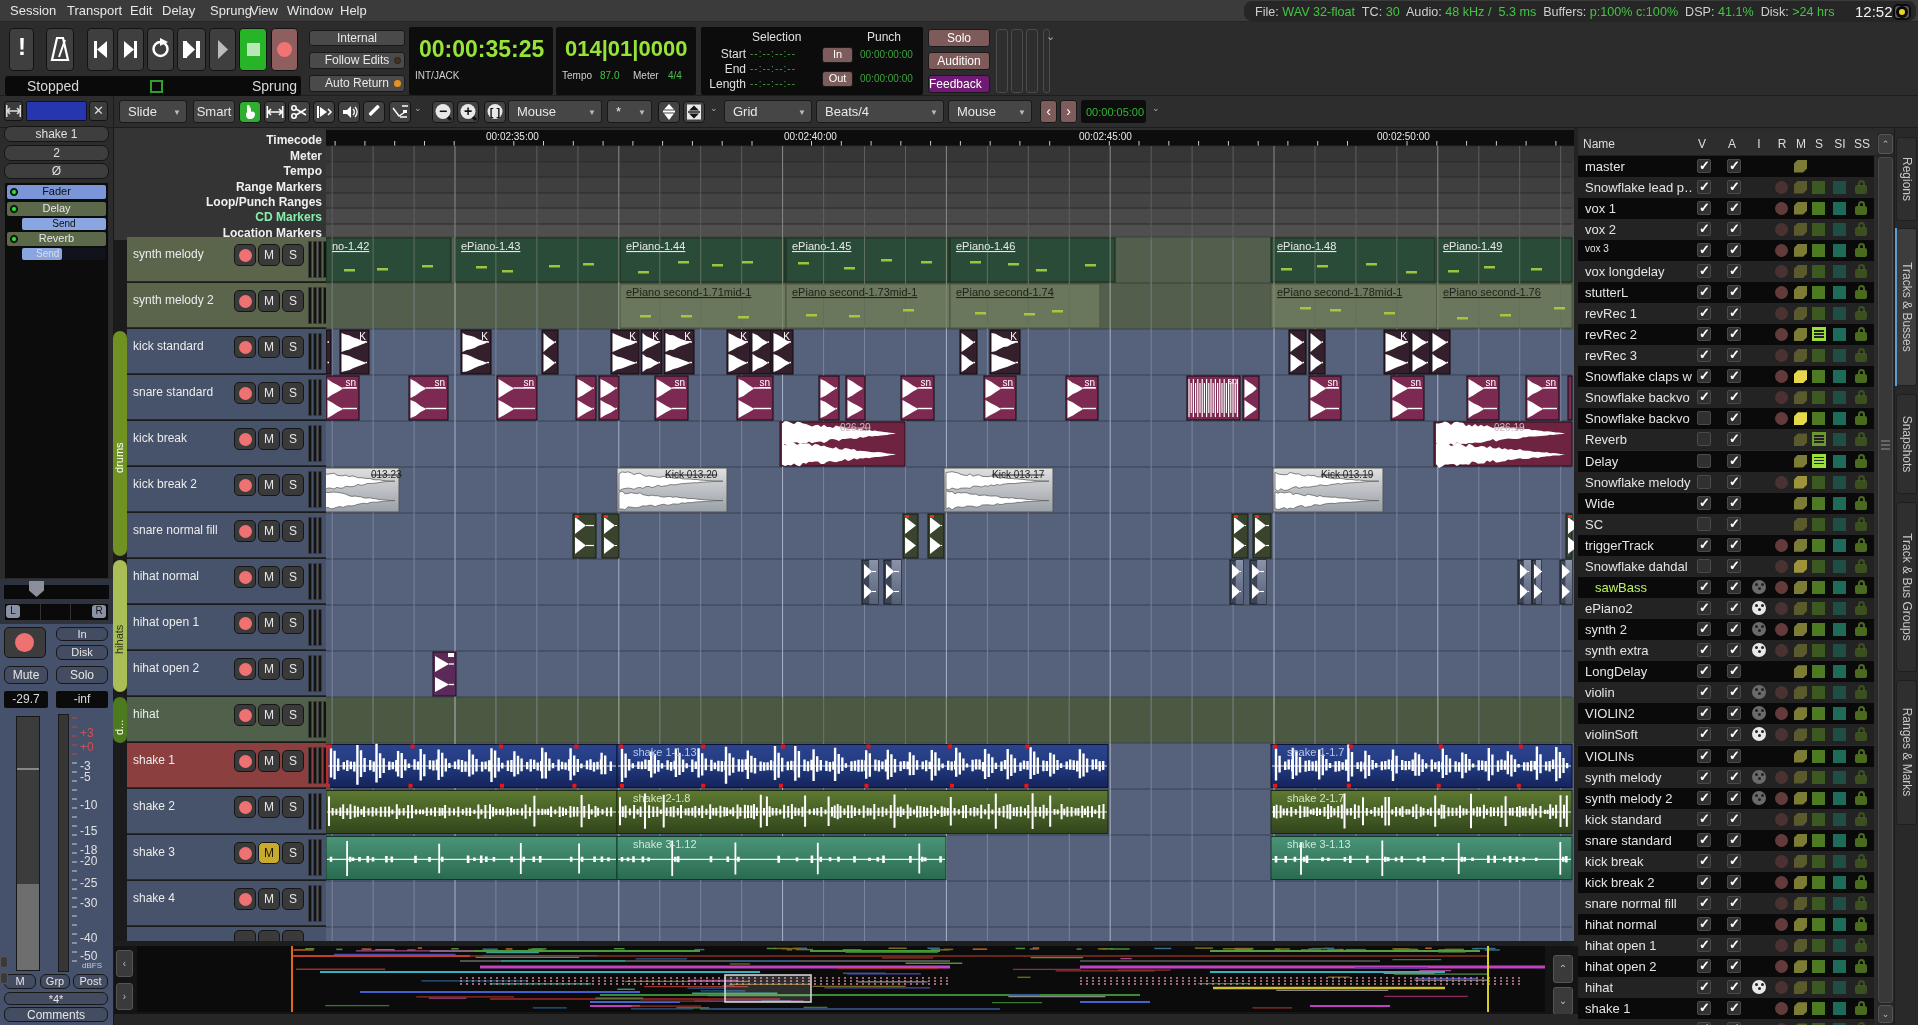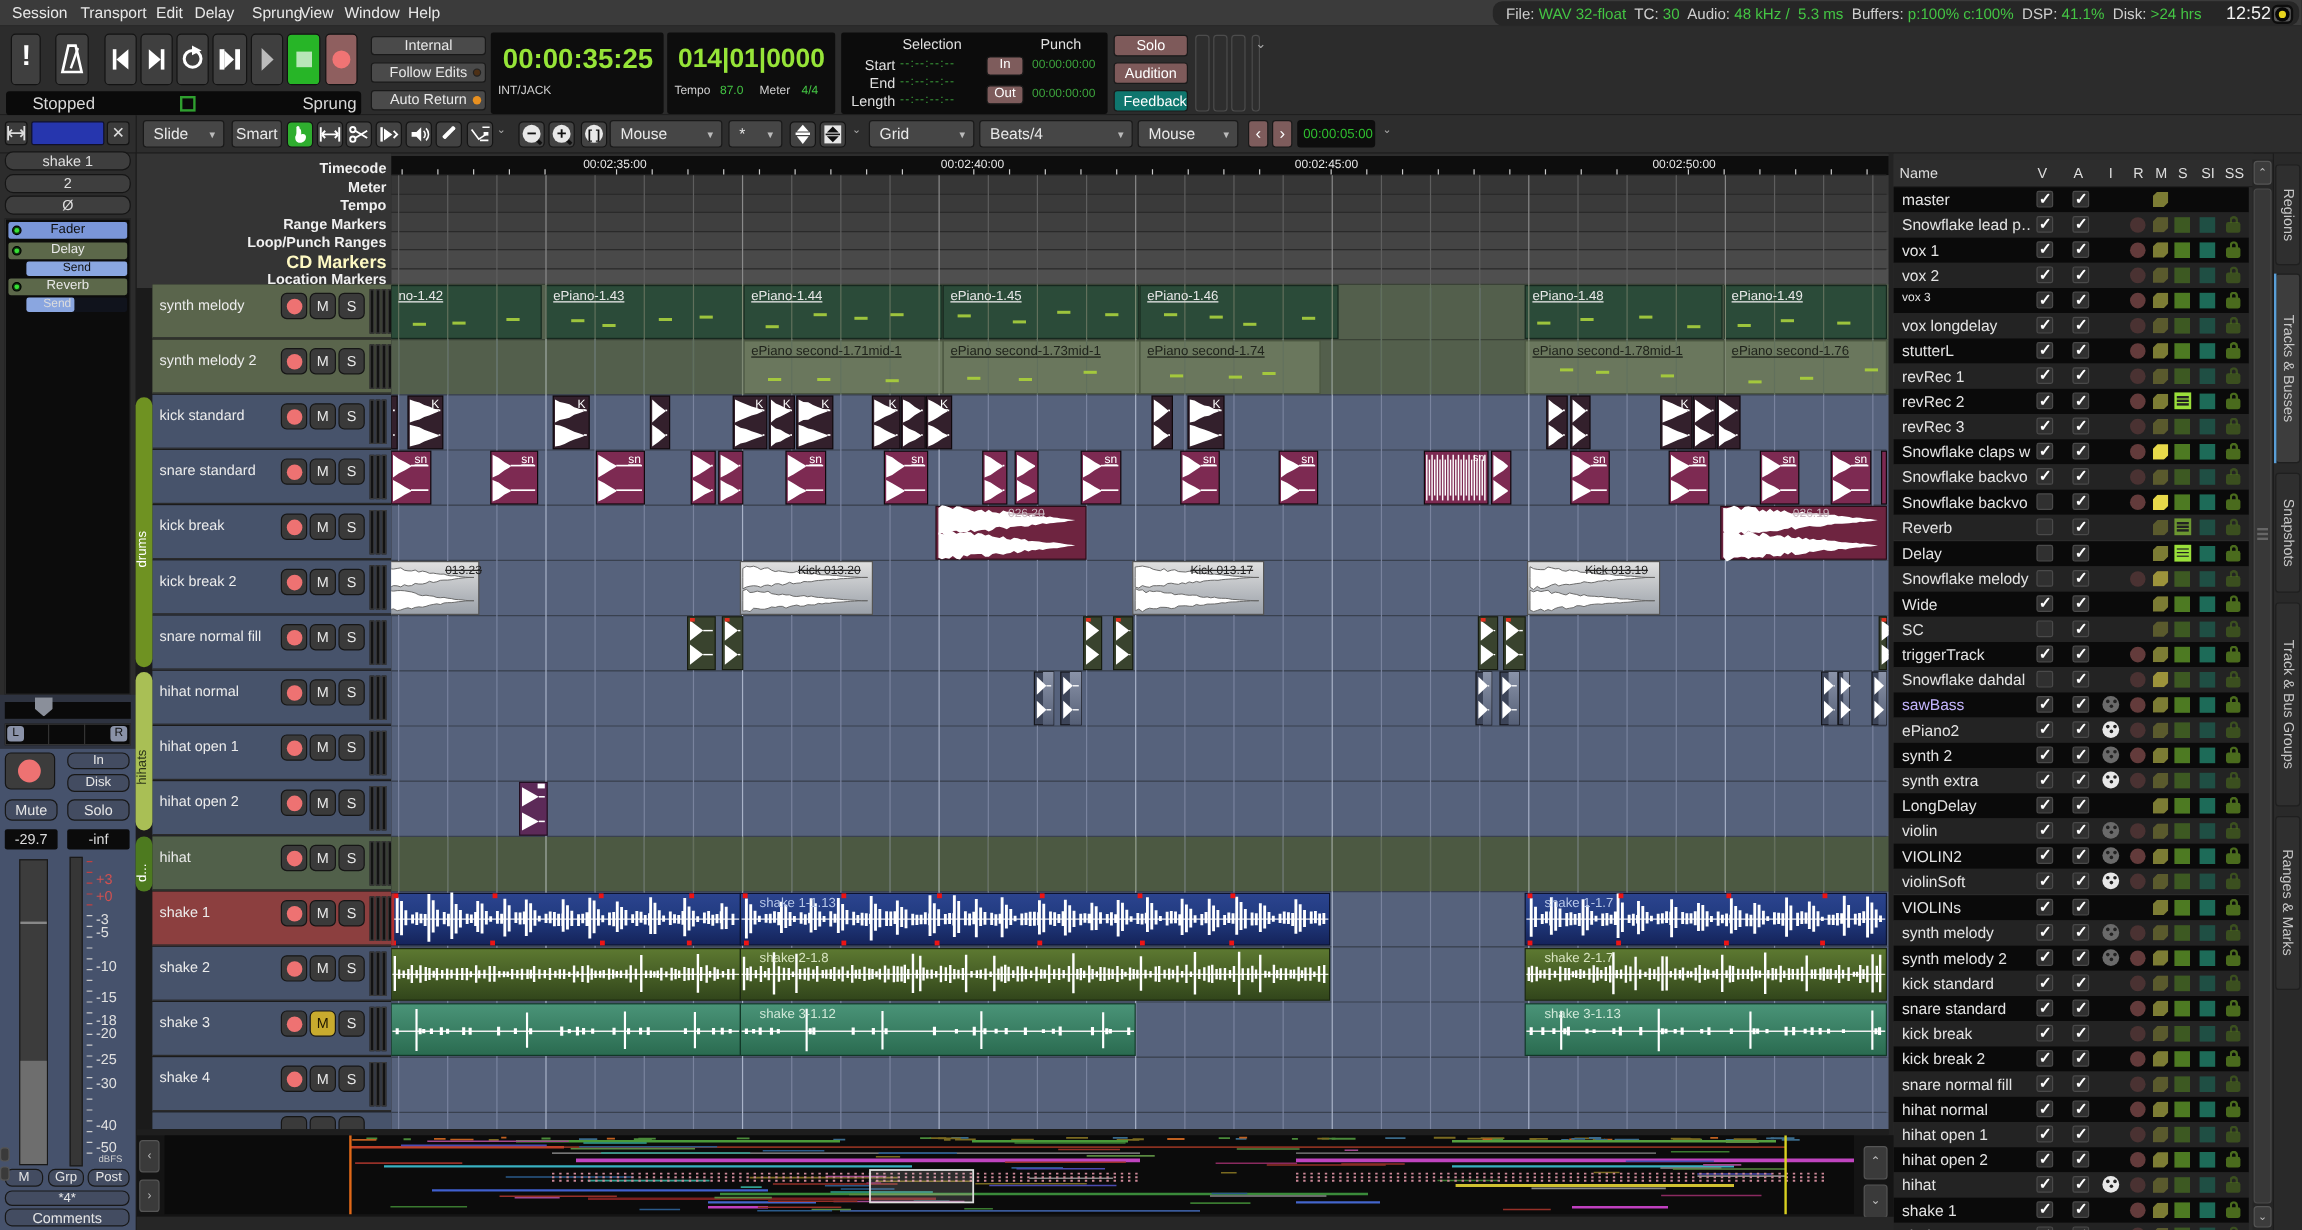--- a/index.html
+++ b/index.html
@@ -94,21 +94,21 @@
 <div class="" style="left:706px;top:62px;width:40px;height:12px;font-size:12px;color:#e0e0e0;text-align:right">End</div>
 <div class="" style="left:750px;top:63px;width:64px;height:11px;font-size:10px;color:#3da53d;white-space:pre;letter-spacing:1px">--:--:--:--</div>
 <div class="" style="left:706px;top:77px;width:40px;height:12px;font-size:12px;color:#e0e0e0;text-align:right">Length</div>
 <div class="" style="left:750px;top:78px;width:64px;height:11px;font-size:10px;color:#3da53d;white-space:pre;letter-spacing:1px">--:--:--:--</div>
 <div class="" style="left:822px;top:47px;width:31px;height:16px;background:#7e5c5c;border:1px solid #1a1a1a;border-radius:3px;color:#fff;font-size:11px;text-align:center">In</div>
 <div class="" style="left:860px;top:49px;width:58px;height:11px;font-size:10px;color:#3da53d;white-space:pre">00:00:00:00</div>
 <div class="" style="left:822px;top:71px;width:31px;height:16px;background:#7e5c5c;border:1px solid #1a1a1a;border-radius:3px;color:#fff;font-size:11px;text-align:center">Out</div>
 <div class="" style="left:860px;top:73px;width:58px;height:11px;font-size:10px;color:#3da53d;white-space:pre">00:00:00:00</div>
 <div class="" style="left:928px;top:29px;width:62px;height:18px;background:#7e5a5a;border:1px solid #1a1a1a;border-radius:3px;color:#fff;font-size:12px;text-align:center;line-height:17px">Solo</div>
 <div class="" style="left:928px;top:52px;width:62px;height:18px;background:#7e5a5a;border:1px solid #1a1a1a;border-radius:3px;color:#fff;font-size:12px;text-align:center;line-height:17px">Audition</div>
-<div class="" style="left:928px;top:75px;width:62px;height:18px;background:#0f766e;border:1px solid #1a1a1a;border-radius:3px;color:#fff;font-size:12px;text-align:right;line-height:17px">Feedback</div>
+<div class="" style="left:928px;top:75px;width:62px;height:18px;background:#701a75;border:1px solid #1a1a1a;border-radius:3px;color:#fff;font-size:12px;text-align:left;line-height:17px">Feedback</div>
 <div class="" style="left:996px;top:29px;width:12px;height:64px;background:#2e2e2e;border:1px solid #4c4c4c;border-radius:3px"></div>
 <div class="" style="left:1011px;top:29px;width:12px;height:64px;background:#2e2e2e;border:1px solid #4c4c4c;border-radius:3px"></div>
 <div class="" style="left:1026px;top:29px;width:12px;height:64px;background:#2e2e2e;border:1px solid #4c4c4c;border-radius:3px"></div>
 <div class="" style="left:1043px;top:29px;width:7px;height:64px;background:#2e2e2e;border:1px solid #4c4c4c;border-radius:3px"></div>
 <div class="" style="left:1046px;top:30px;width:14px;height:10px;color:#aaa;font-size:11px">⌄</div>
 <div class="" style="left:0px;top:96px;width:1918px;height:32px;background:#2d2d2d"></div>
 <div class="" style="left:0px;top:127px;width:1918px;height:1px;background:#1c1c1c"></div>
 <div class="" style="left:113px;top:96px;width:1px;height:32px;background:#1c1c1c"></div>
 <div class="" style="left:4px;top:101px;width:19px;height:20px;background:#3c3c3c;border:1px solid #141414;border-radius:3px">
     <svg width="17" height="18">
@@ -312,21 +312,21 @@
 <div class="" style="left:40px;top:974px;width:30px;height:15px;background:#434c61;border:1px solid #181818;border-radius:6px;color:#e6e6e6;font-size:11px;text-align:center;line-height:13px">Grp</div>
 <div class="" style="left:73px;top:974px;width:35px;height:15px;background:#434c61;border:1px solid #181818;border-radius:6px;color:#e6e6e6;font-size:11px;text-align:center;line-height:13px">Post</div>
 <div class="" style="left:4px;top:992px;width:104px;height:13px;background:#434c61;border:1px solid #181818;border-radius:6px;color:#e6e6e6;font-size:11px;text-align:center;line-height:12px">*4*</div>
 <div class="" style="left:4px;top:1007px;width:104px;height:15px;background:#434c61;border:1px solid #181818;border-radius:6px;color:#e6e6e6;font-size:12px;text-align:center;line-height:14px">Comments</div>
 <div class="" style="left:114px;top:128px;width:212px;height:112px;background:#343434"></div>
 <div class="" style="left:128px;top:133px;width:194px;height:14px;font-size:12px;font-weight:bold;color:#f0f0f0;text-align:right">Timecode</div>
 <div class="" style="left:128px;top:149px;width:194px;height:14px;font-size:12px;font-weight:bold;color:#f0f0f0;text-align:right">Meter</div>
 <div class="" style="left:128px;top:164px;width:194px;height:14px;font-size:12px;font-weight:bold;color:#f0f0f0;text-align:right">Tempo</div>
 <div class="" style="left:128px;top:180px;width:194px;height:14px;font-size:12px;font-weight:bold;color:#f0f0f0;text-align:right">Range Markers</div>
 <div class="" style="left:128px;top:195px;width:194px;height:14px;font-size:12px;font-weight:bold;color:#f0f0f0;text-align:right">Loop/Punch Ranges</div>
-<div class="" style="left:128px;top:210px;width:194px;height:14px;font-size:15px;font-weight:bold;color:#fef9c3;text-align:right">CD Markers</div>
+<div class="" style="left:128px;top:210px;width:194px;height:14px;font-size:12px;font-weight:bold;color:#86efac;text-align:right">CD Markers</div>
 <div class="" style="left:128px;top:226px;width:194px;height:14px;font-size:12px;font-weight:bold;color:#f0f0f0;text-align:right">Location Markers</div>
 <div class="" style="left:114px;top:240px;width:13px;height:705px;background:#1b1b1b"></div>
 <div class="" style="left:127px;top:237px;width:199px;height:708px;background:#1b1b1b"></div>
 <div class="" style="left:127px;top:237px;width:199px;height:45px;background:#5a654c;border-bottom:1px solid #2a2a2a"></div>
 <div class="" style="left:133px;top:247px;width:100px;height:14px;font-size:12px;color:#ececec;white-space:nowrap">synth melody</div>
 <div class="" style="left:234px;top:244px;width:22px;height:22px;background:#3a3a3a;border:1px solid #161616;border-radius:5px"></div>
 <div class="" style="left:239px;top:249px;width:13px;height:13px;background:#ee7272;border-radius:50%"></div>
 <div class="" style="left:258px;top:244px;width:22px;height:22px;background:#3a3a3a;color:#e8e8e8;border:1px solid #161616;border-radius:5px;font-size:12px;text-align:center;line-height:21px">M</div>
 <div class="" style="left:282px;top:244px;width:22px;height:22px;background:#3a3a3a;border:1px solid #161616;border-radius:5px;color:#e8e8e8;font-size:12px;text-align:center;line-height:21px">S</div>
 <div class="" style="left:308px;top:241px;width:4px;height:37px;background:#121212;border:1px solid #3a3a3a"></div>
@@ -1475,21 +1475,21 @@
       <div style="left:1px;top:-2px;color:#fff;font-size:13px;font-weight:bold;position:absolute">✓</div>
     </div>
     <div style="left:197px;top:4px;width:13px;height:13px;background:#633b3b;border-radius:50%;position:absolute;opacity:0.62"></div>
     <div style="left:216px;top:4px;width:13px;height:13px;background:#e6d84a;clip-path:polygon(0 30%,30% 0,100% 0,100% 70%,70% 100%,0 100%);position:absolute;opacity:0.62"></div>
     <div style="left:234px;top:4px;width:13px;height:13px;background:#4d7a22;position:absolute;opacity:0.62"></div>
     <div style="left:255px;top:4px;width:13px;height:13px;background:#1d6b58;position:absolute;opacity:0.62"></div>
     <div style="left:277px;top:4px;width:12px;height:9px;background:#4a6b1d;border-radius:2px;position:absolute;opacity:0.62;margin-top:4px"></div>
     <div style="left:279.5px;top:3px;width:7px;height:6px;border:2px solid #4a6b1d;border-bottom:none;border-radius:4px 4px 0 0;position:absolute;opacity:0.62"></div>
   </div>
 <div class="" style="left:1578px;top:576.9px;width:296px;height:21.07px;background:#0a0a0a;overflow:hidden">
-    <div style="left:7px;top:3px;width:108px;height:15px;font-size:13px;color:#c4b5fd;white-space:nowrap;overflow:hidden;position:absolute">sawBass</div>
+    <div style="left:17px;top:3px;width:108px;height:15px;font-size:13px;color:#bef264;white-space:nowrap;overflow:hidden;position:absolute">sawBass</div>
     <div style="left:119px;top:3px;width:14px;height:14px;background:#303030;border:1px solid #4a4a4a;border-radius:2px;position:absolute">
       <div style="left:1px;top:-2px;color:#fff;font-size:13px;font-weight:bold;position:absolute">✓</div>
     </div>
     <div style="left:149px;top:3px;width:14px;height:14px;background:#303030;border:1px solid #4a4a4a;border-radius:2px;position:absolute">
       <div style="left:1px;top:-2px;color:#fff;font-size:13px;font-weight:bold;position:absolute">✓</div>
     </div>
     <div style="left:174px;top:3px;width:14px;height:14px;background:#6a6a6a;border-radius:50%;position:absolute">
       <div style="left:2.5px;top:3px;width:3px;height:3px;background:#222;border-radius:50%;position:absolute"></div>
       <div style="left:8.5px;top:3px;width:3px;height:3px;background:#222;border-radius:50%;position:absolute"></div>
       <div style="left:5.5px;top:7px;width:3px;height:3px;background:#222;border-radius:50%;position:absolute"></div>

